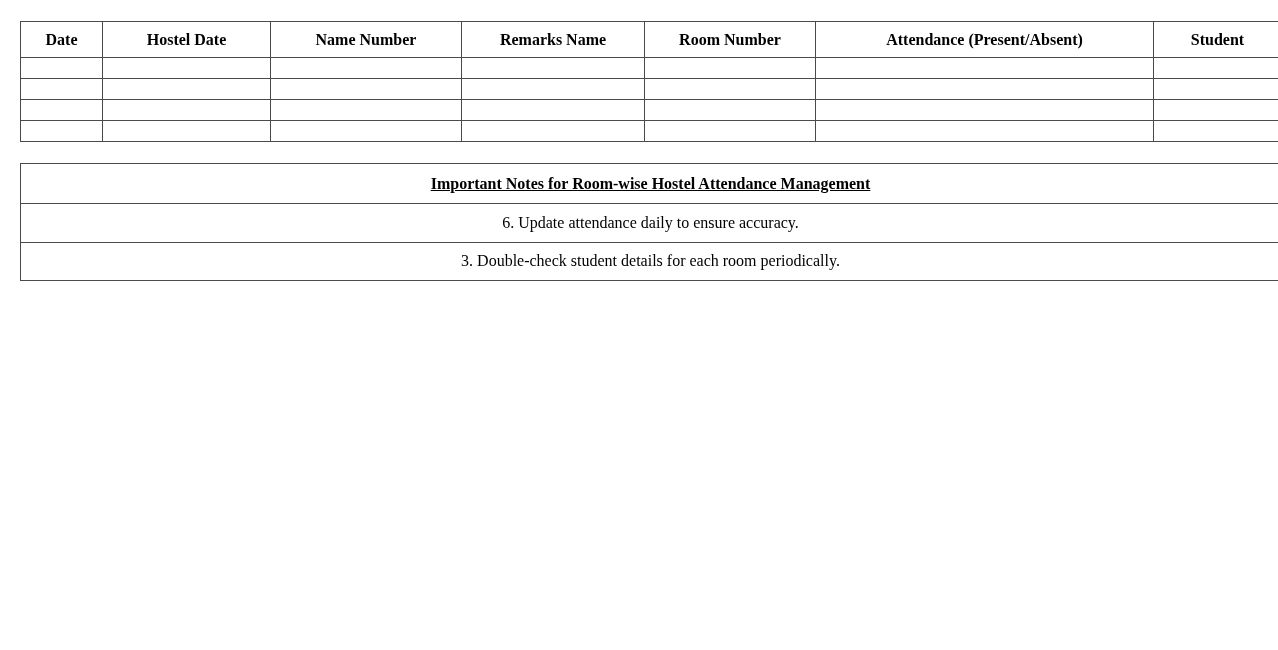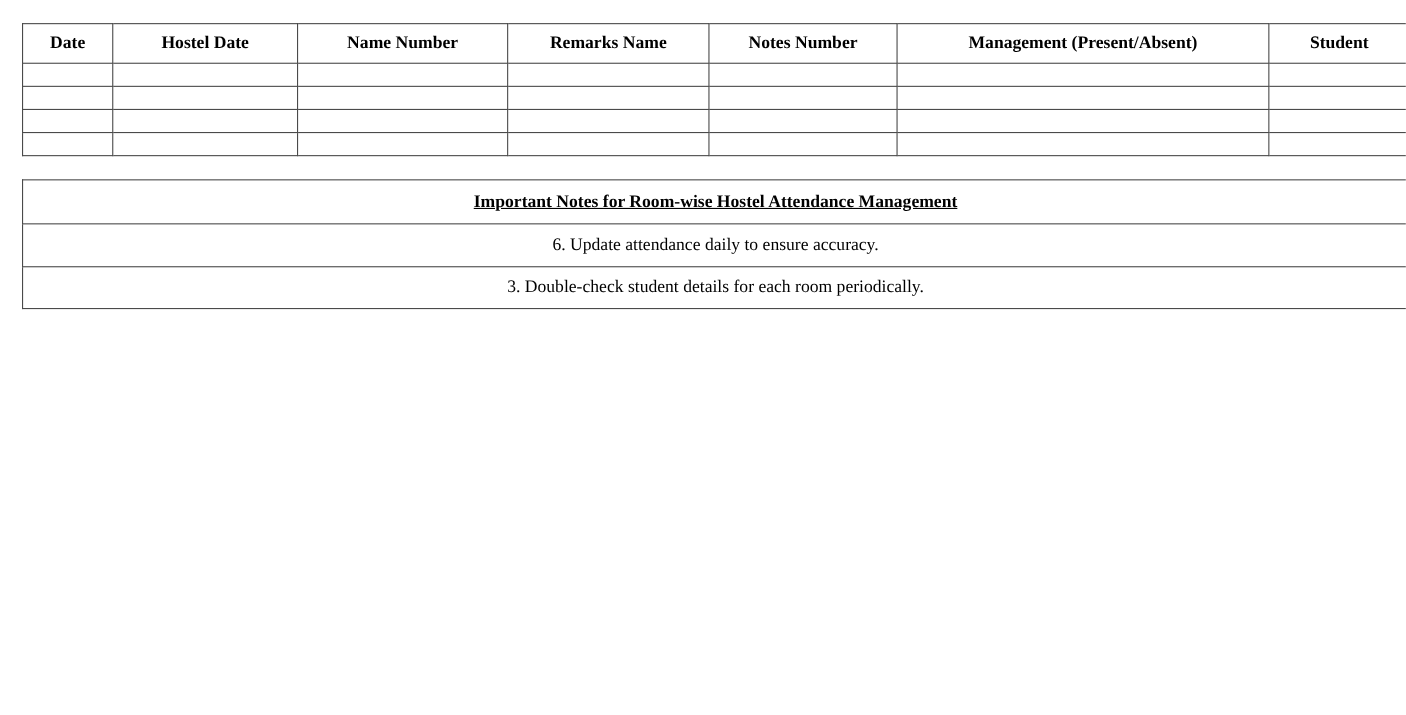--- a/index.html
+++ b/index.html
@@ -56,22 +56,22 @@
       <col style="width:171px">
       <col style="width:338px">
       <col style="width:128px">
     </colgroup>
     <thead>
       <tr>
           <th>Date</th>
           <th>Hostel Date</th>
           <th>Name Number</th>
           <th>Remarks Name</th>
-          <th>Notes Number</th>
-          <th>Management (Present/Absent)</th>
+          <th>Room Number</th>
+          <th>Attendance (Present/Absent)</th>
           <th>Student</th>
         </tr>
     </thead>
     <tbody>
         <tr>
           <td></td>
           <td></td>
           <td></td>
           <td></td>
           <td></td>

